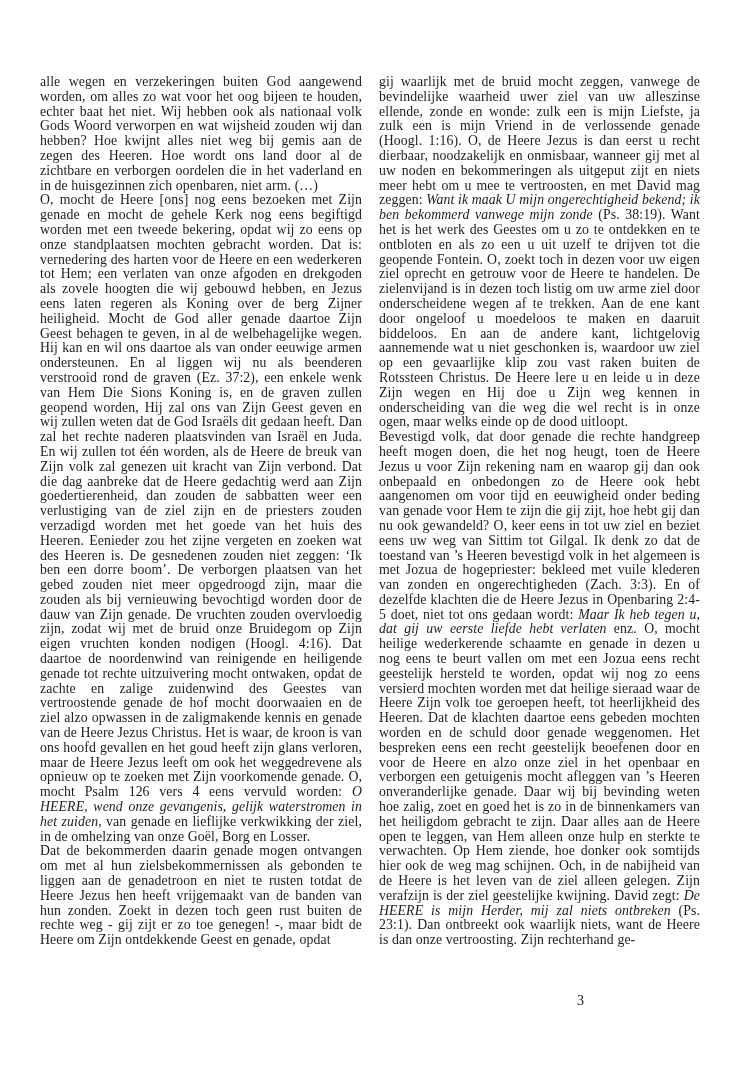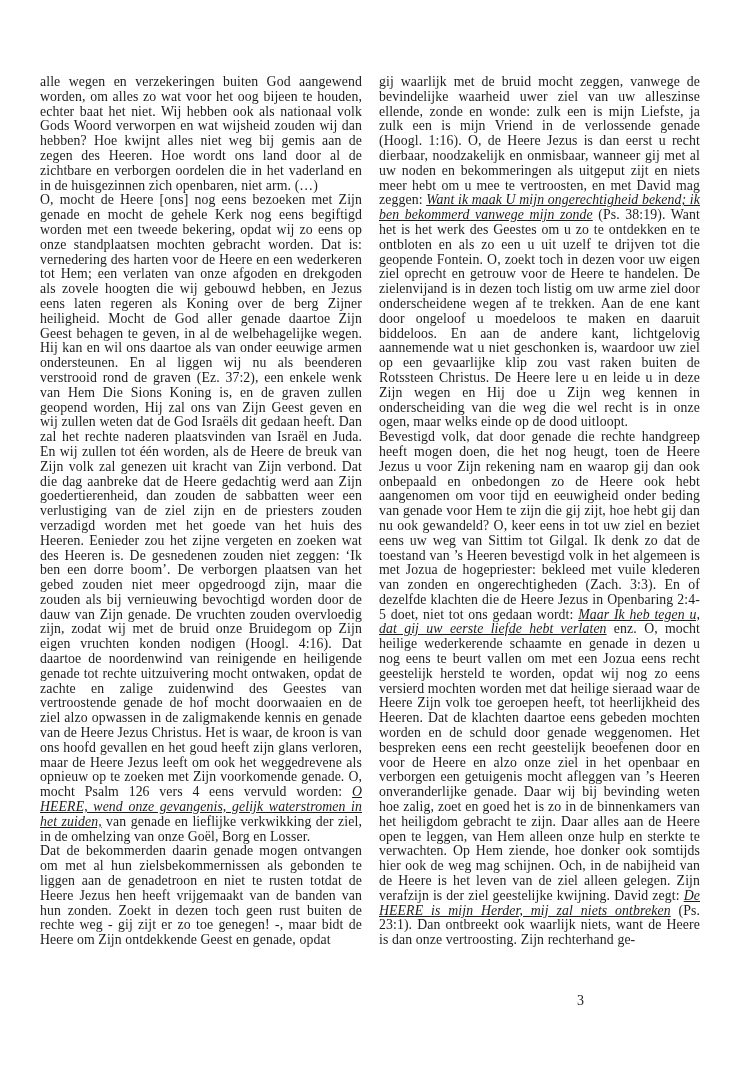--- a/index.html
+++ b/index.html
@@ -34,21 +34,21 @@
     hyphens: none;
     -webkit-hyphens: none;
   }
   .col-left  { left: 40px;  width: 322px; }
   .col-right { left: 379px; width: 321px; }
   .para {
     margin: 0;
     padding: 0;
     text-indent: 0;
   }
-  .seg-italic { font-style: italic; text-decoration: underline; }
+  .seg-italic { font-style: italic; }
   .pagenum {
     position: absolute;
     top: 993px;
     right: 52px;
     font-size: 14px;
     line-height: 16px;
     color: #1c1c1c;
   }
 </style>
 </head>

